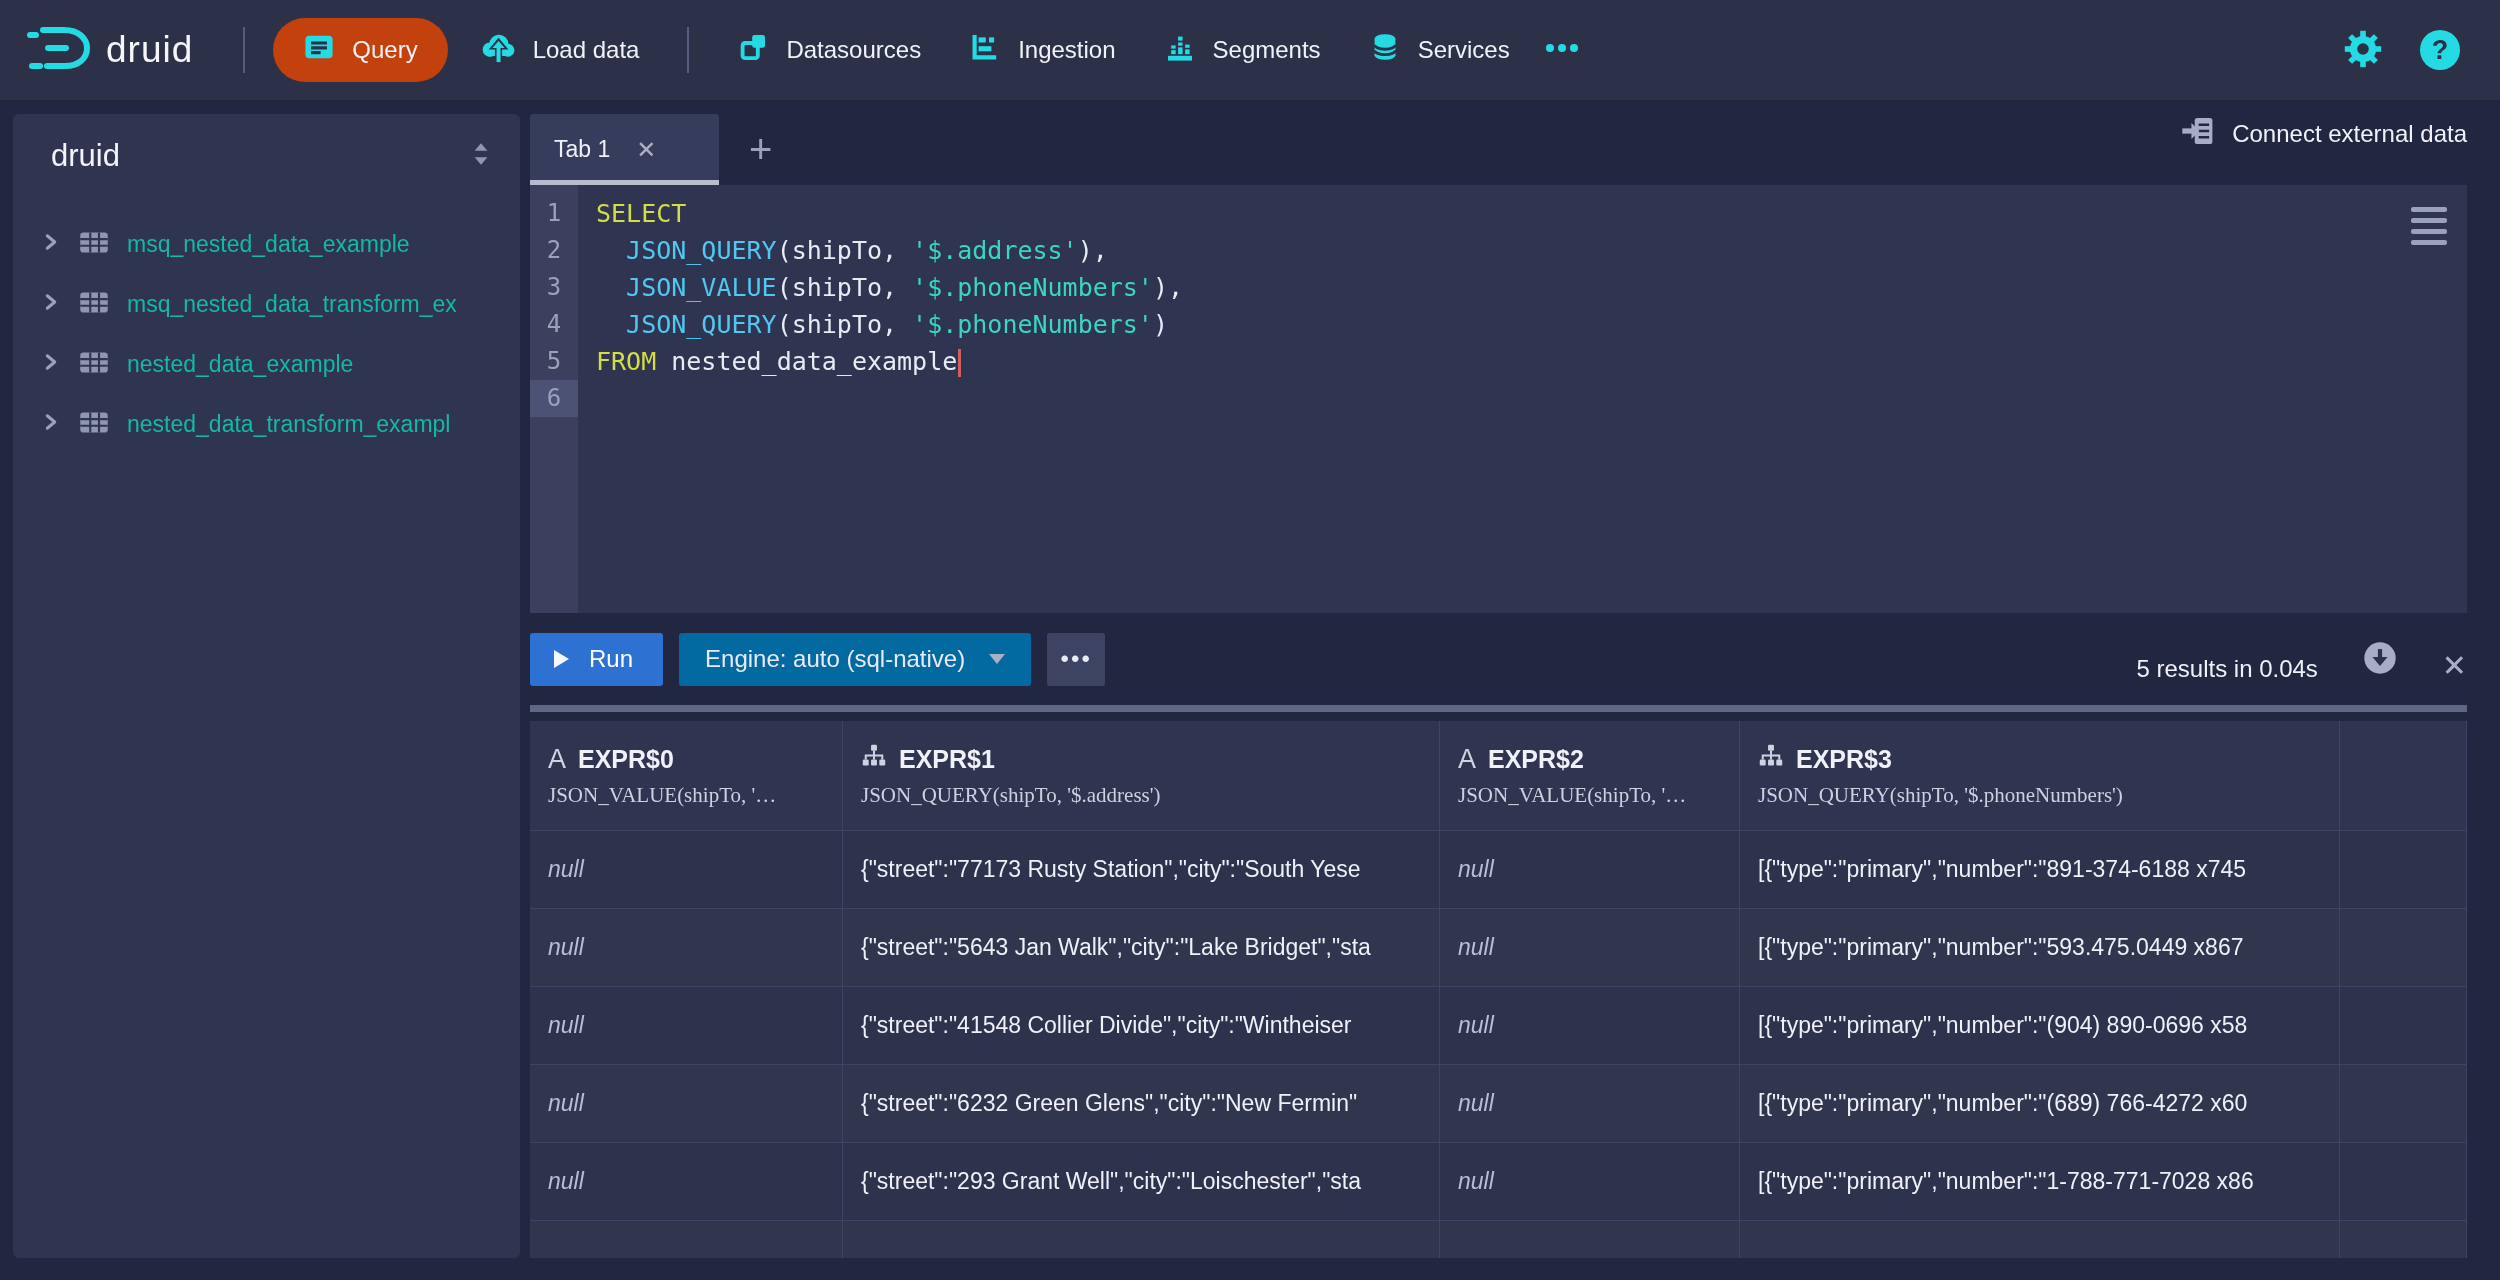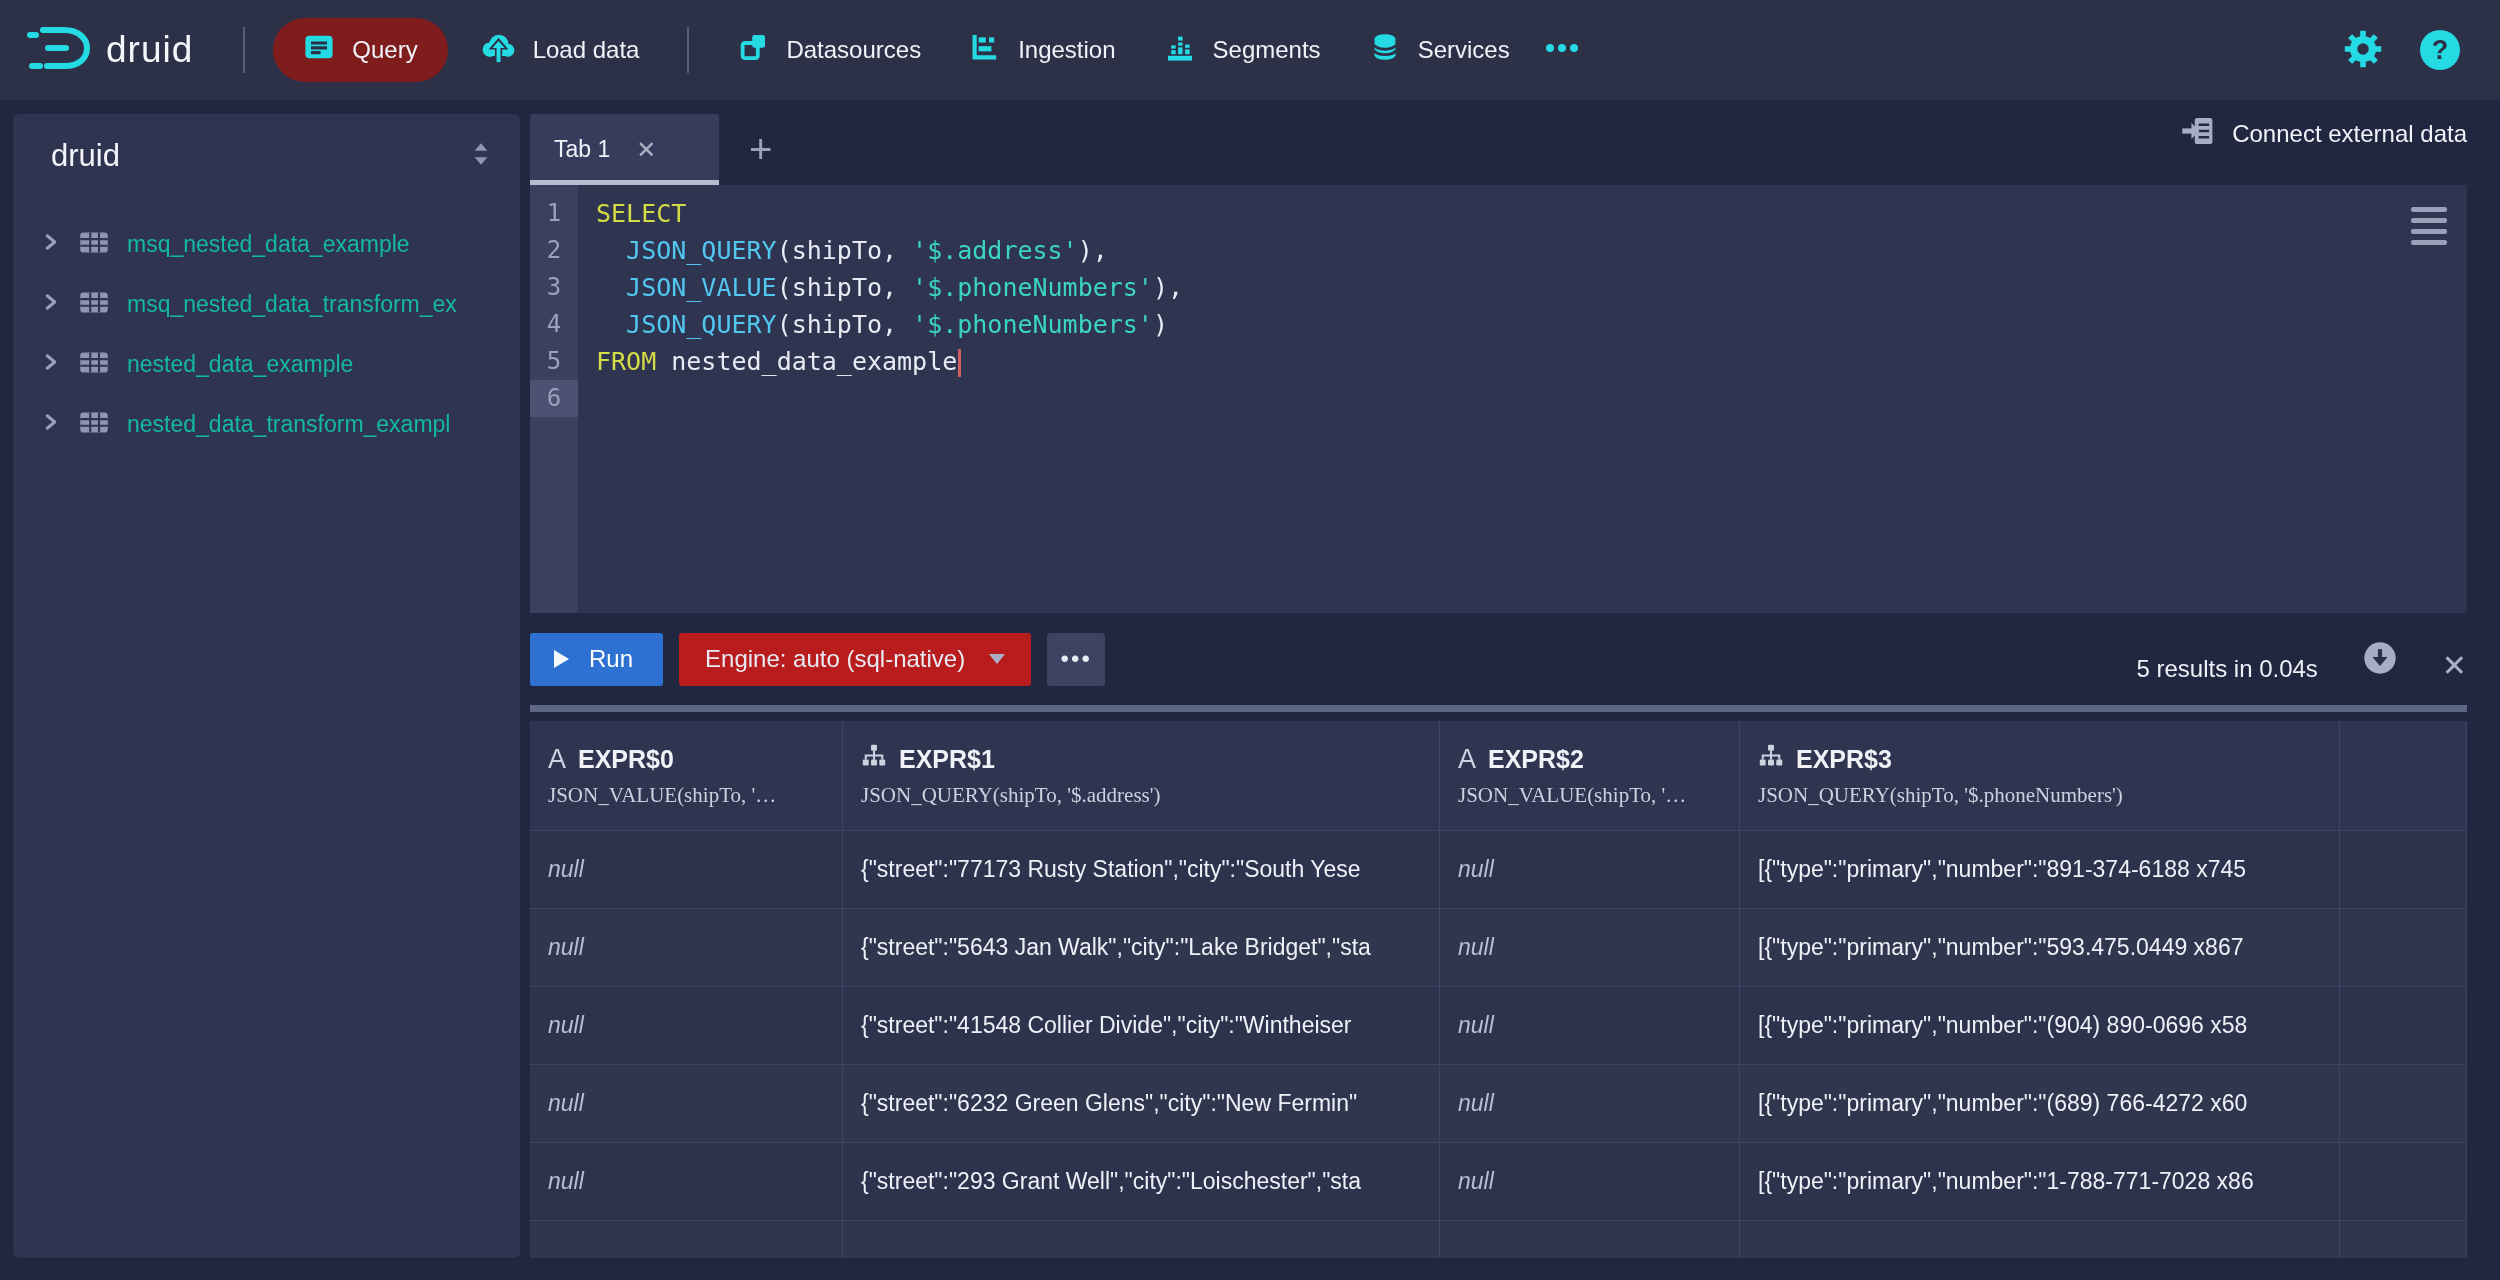--- a/index.html
+++ b/index.html
@@ -16,21 +16,21 @@
     background:#2d3148; display:flex; align-items:center; padding:0 26px;
   }
   .logo { display:flex; align-items:center; gap:14px; margin-right:26px; cursor:pointer; }
   .logo-text { font-size:37px; color:#f4f6fa; letter-spacing:1px; }
   .nav-divider { width:2px; height:46px; background:#565d7c; margin:0 24px; }
   .nav-item {
     display:flex; align-items:center; gap:17px; color:#f0f2f7; font-size:24px;
     padding:0 4px; height:64px; cursor:pointer; background:none; border:none;
     font-family:inherit; margin:0 20px;
   }
-  .nav-item.active { background:#7f1d1d; border-radius:34px; padding:0 30px; margin:0 8px 0 4px;text-align:center; }
+  .nav-item.active { background:#c2410c; border-radius:34px; padding:0 30px; margin:0 8px 0 4px;text-align:center; }
   .navbar-right { margin-left:auto; display:flex; align-items:center; gap:36px; padding-right:14px; }
   .help-circle {
     width:40px; height:40px; border-radius:50%; background:#24dbe4; color:#2d3148;
     display:flex; align-items:center; justify-content:center; font-size:27px; font-weight:700;
   }
   
   .sidebar {
     position:absolute; left:13px; top:114px; width:507px; height:1144px;
     background:#2f3451; border-radius:6px; padding-top:24px;
   }
@@ -73,21 +73,21 @@
   .editor-menu { position:absolute; right:20px; top:22px; display:flex; flex-direction:column; gap:6px; cursor:pointer; }
   .editor-menu i { display:block; width:36px; height:5px; border-radius:2px; background:#9aa1bb; }
   
   .runrow { height:92px; display:flex; align-items:center; gap:16px; }
   .run-btn {
     height:53px; padding:0 30px 0 24px; background:#2d72d2; border:none; border-radius:3px;
     display:flex; align-items:center; gap:20px; color:#fff; font-size:24px; font-family:inherit; cursor:pointer;
   }
   .play { width:0; height:0; border-left:15px solid #f5f8fa; border-top:9px solid transparent; border-bottom:9px solid transparent; }
   .engine-btn {
-    height:53px; padding:0 26px; background:#b91c1c; border:none; border-radius:3px;
+    height:53px; padding:0 26px; background:#0369a1; border:none; border-radius:3px;
     display:flex; align-items:center; gap:24px; color:#e8ebf3; font-size:24px; font-family:inherit; cursor:pointer;
   }
   .caret-down { width:0; height:0; border-top:10px solid #a9b0c6; border-left:8px solid transparent; border-right:8px solid transparent; }
   .dots-btn {
     height:53px; width:58px; background:#3d4363; border:none; border-radius:3px;
     color:#e8ebf3; font-size:24px; letter-spacing:2px; cursor:pointer; display:flex; align-items:center; justify-content:center;
   }
   .runrow-right { margin-left:auto; display:flex; align-items:flex-end; gap:40px; }
   .results-count { font-size:24px; color:#eef1f7; }
   .icon-btn { background:none; border:none; cursor:pointer; display:flex; align-items:center; }

